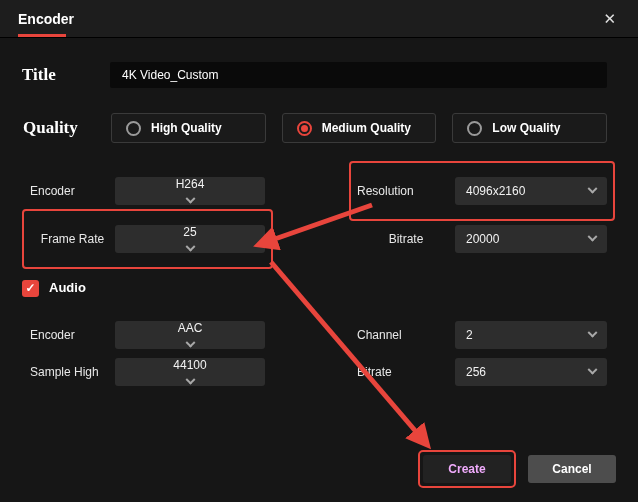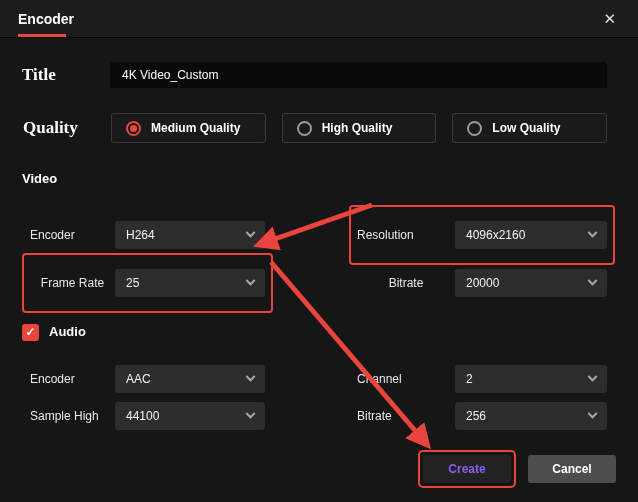--- a/index.html
+++ b/index.html
@@ -72,21 +72,21 @@
   .pair { display:flex; align-items:center; }
   .flabel { color:#e8e8e8; font-size:12px; flex:none; }
   .pair.left  .flabel { width:85px; }
   .pair.right .flabel { width:98px; }
   .dropdown {
     height:28px; background:#2d2d2d; border-radius:3px;
     display:flex; align-items:center; justify-content:space-between;
     padding:0 11px; cursor:pointer;
     color:#f2f2f2; font-size:12px;
   }
-  .pair.left  .dropdown { width:150px; }
+  .pair.left  .dropdown { width:150px;flex-direction:column; }
   .pair.right .dropdown { width:152px; }
   .chev {
     width:7px; height:7px; flex:none;
     border-right:2px solid #a8a8a8; border-bottom:2px solid #a8a8a8;
     transform:rotate(45deg) translate(-2px,-2px);
   }
   
   .hl {
     border:2px solid #e8453c; border-radius:4px;
     padding:14px 6px; margin:-7px -8px;
@@ -104,21 +104,21 @@
     position:absolute; right:22px; bottom:14px;
     display:flex; align-items:center; gap:12px;
   }
   .hl-btn { border:2px solid #e8453c; border-radius:5px; padding:3px; }
   .btn {
     height:28px; width:88px; border-radius:3px; border:none;
     display:flex; align-items:center; justify-content:center;
     font-size:12px; font-weight:bold; cursor:pointer;
     font-family:"Liberation Sans", sans-serif;
   }
-  .btn-create { background:#222222; color:#8b5cf6; }
+  .btn-create { background:#222222; color:#f0abfc; }
   .btn-cancel { background:#4d4d4d; color:#ffffff; }
   
   .arrows {
     position:absolute; inset:0; width:638px; height:502px;
     pointer-events:none; z-index:10;
   }
 </style>
 </head>
 <body>
 
@@ -131,36 +131,35 @@
   </div>
 
   <div class="row title-row">
     <div class="main-lbl">Title</div>
     <input class="text-input" value="4K Video_Custom" style="">
   </div>
 
   <div class="row quality-row">
     <div class="main-lbl">Quality</div>
     <div class="q-opts">
+      <div class="q-opt">
+        <span class="radio"></span>
+        <span class="q-txt">High Quality</span>
+      </div>
       <div class="q-opt selected">
         <span class="radio"></span>
         <span class="q-txt">Medium Quality</span>
       </div>
       <div class="q-opt">
         <span class="radio"></span>
-        <span class="q-txt">High Quality</span>
-      </div>
-      <div class="q-opt">
-        <span class="radio"></span>
         <span class="q-txt">Low Quality</span>
       </div>
     </div>
   </div>
 
-  <div class="section-lbl">Video</div>
 
   <div class="grid-row gr-1">
     <div class="pair left">
       <div class="flabel">Encoder</div>
       <div class="dropdown">
         <span>H264</span>
         <span class="chev"></span>
       </div>
     </div>
     <div class="pair right hl">

